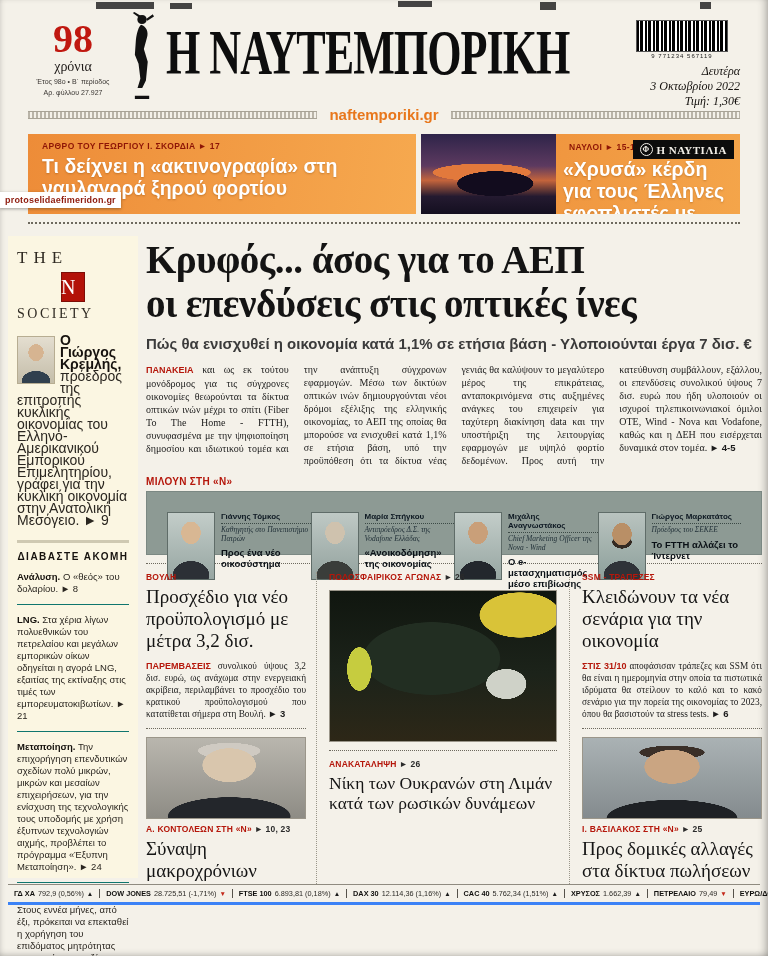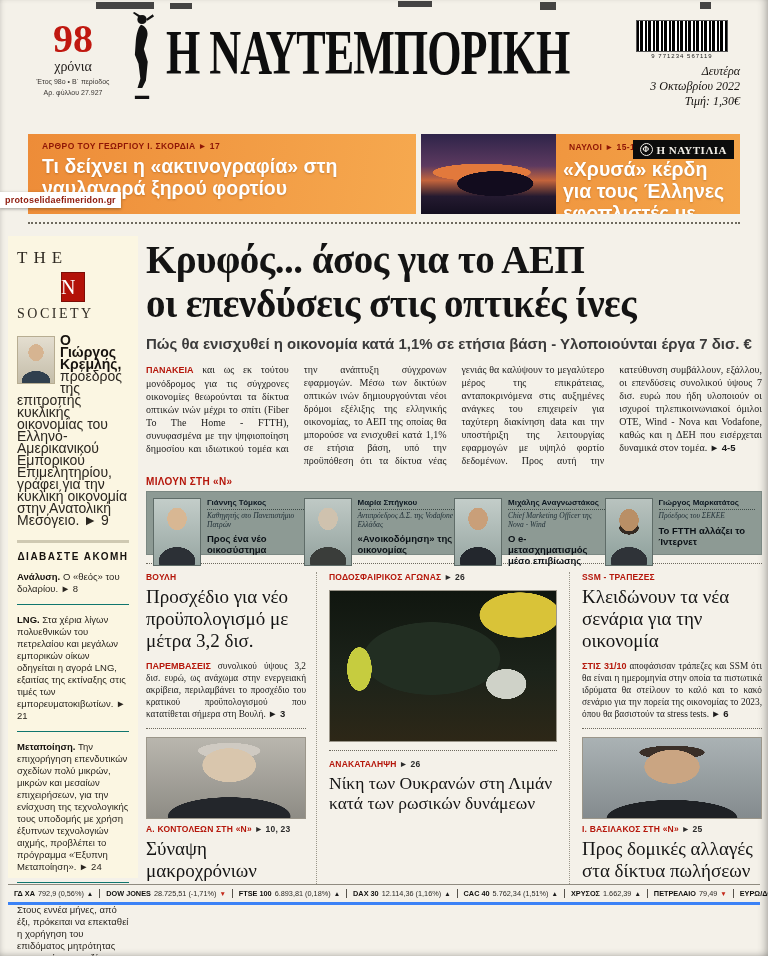--- a/index.html
+++ b/index.html
@@ -67,21 +67,21 @@
   
   .main{position:absolute;left:146px;top:238px;width:616px;height:640px;}
   .headline{margin:0;font-family:"Liberation Serif","DejaVu Serif",serif;font-weight:bold;font-size:39px;line-height:44px;
             color:#141414;letter-spacing:-.5px;}
   .subhead{margin-top:9px;font-weight:bold;font-size:15px;color:#3b3b3b;}
   .leadp{margin-top:11px;column-count:4;column-gap:15px;font-family:"Liberation Serif","DejaVu Serif",serif;
          font-size:10px;line-height:13px;text-align:justify;color:#1b1b1b;}
   .lead-word{color:#b5170b;font-weight:bold;font-family:"Liberation Sans","DejaVu Sans",sans-serif;font-size:9px;}
   .pref{font-weight:bold;font-family:"Liberation Sans","DejaVu Sans",sans-serif;font-size:9.5px;}
   .spk-head{margin-top:9px;color:#b5170b;font-weight:bold;font-size:10px;letter-spacing:.3px;}
-  .spk-panel{margin-top:4px;background:#8d9a94;padding:7px;display:flex;height:64px;box-sizing:border-box;
+  .spk-panel{margin-top:4px;background:#8d9a94;padding:21px;display:flex;height:64px;box-sizing:border-box;
              box-shadow:0 0 0 1px #7b8883 inset;}
   .spk-card{flex:1;display:flex;gap:6px;min-width:0;}
   .spk-photo{width:46px;height:66px;flex:none;border:1px solid #5f6c68;}
   .spk-txt{min-width:0;}
   .spk-name{font-weight:bold;font-size:8px;color:#0d1822;border-bottom:1px dotted #3c4a46;padding-bottom:2px;}
   .spk-role{font-family:"Liberation Serif","DejaVu Serif",serif;font-style:italic;font-size:7.5px;line-height:8.5px;color:#1f2e36;margin-top:2px;}
   .spk-quote{font-weight:bold;font-size:9.5px;line-height:11px;color:#0a1016;margin-top:4px;}
   .sep{border-top:1px dotted #6d695e;margin:8px 0;}
   
   .grid{display:flex;margin-top:2px;}
@@ -168,20 +168,25 @@
     <h1 class="title">Η ΝΑΥΤΕΜΠΟΡΙΚΗ</h1>
     <div class="barcode">
       <div class="bars"></div>
       <div class="digits">9 771234 567119</div>
     </div>
     <div class="datebox">
       <div>Δευτέρα</div>
       <div>3 Οκτωβρίου 2022</div>
       <div>Τιμή: 1,30€</div>
     </div>
+    <div class="site-row">
+      <span class="rule"></span>
+      <span class="site">naftemporiki.gr</span>
+      <span class="rule"></span>
+    </div>
   </header>
 
   <section class="banner">
     <div class="banner-left">
       <div class="b-kicker">ΑΡΘΡΟ ΤΟΥ ΓΕΩΡΓΙΟΥ Ι. ΣΚΟΡΔΙΑ ► 17</div>
       <div class="b-title">Τι δείχνει η «ακτινογραφία» στη ναυλαγορά ξηρού φορτίου</div>
     </div>
     <div class="banner-right">
       <div class="ship"></div>
       <div class="b-kicker">ΝΑΥΛΟΙ ► 15-16</div>

